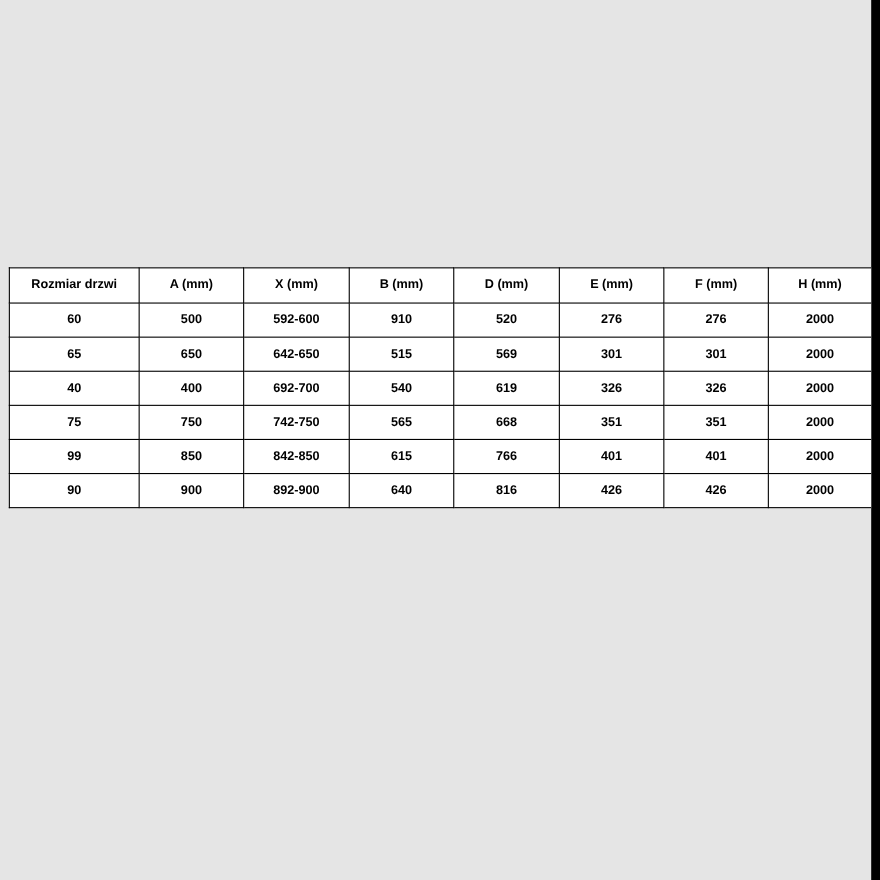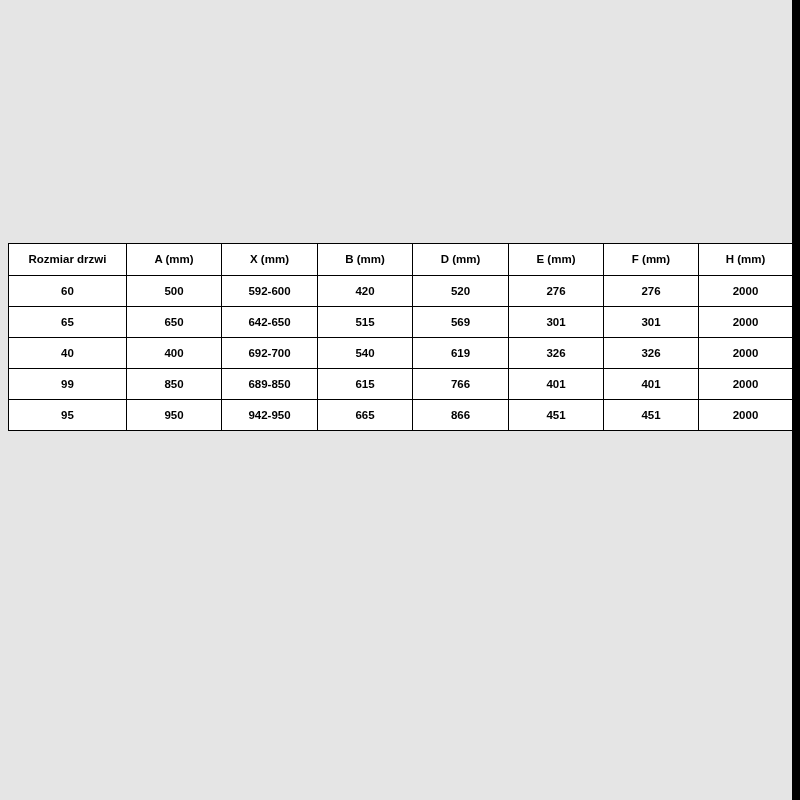--- a/index.html
+++ b/index.html
@@ -80,21 +80,21 @@
           <th>E (mm)</th>
           <th>F (mm)</th>
           <th>H (mm)</th>
         </tr>
       </thead>
       <tbody>
         <tr>
           <td>60</td>
           <td>500</td>
           <td>592-600</td>
-          <td>420</td>
+          <td>910</td>
           <td>520</td>
           <td>276</td>
           <td>276</td>
           <td>2000</td>
         </tr>
         <tr>
           <td>65</td>
           <td>650</td>
           <td>642-650</td>
           <td>515</td>
@@ -107,35 +107,45 @@
           <td>40</td>
           <td>400</td>
           <td>692-700</td>
           <td>540</td>
           <td>619</td>
           <td>326</td>
           <td>326</td>
           <td>2000</td>
         </tr>
         <tr>
+          <td>75</td>
+          <td>750</td>
+          <td>742-750</td>
+          <td>565</td>
+          <td>668</td>
+          <td>351</td>
+          <td>351</td>
+          <td>2000</td>
+        </tr>
+        <tr>
           <td>99</td>
           <td>850</td>
-          <td>689-850</td>
+          <td>842-850</td>
           <td>615</td>
           <td>766</td>
           <td>401</td>
           <td>401</td>
           <td>2000</td>
         </tr>
         <tr>
-          <td>95</td>
-          <td>950</td>
-          <td>942-950</td>
-          <td>665</td>
-          <td>866</td>
-          <td>451</td>
-          <td>451</td>
+          <td>90</td>
+          <td>900</td>
+          <td>892-900</td>
+          <td>640</td>
+          <td>816</td>
+          <td>426</td>
+          <td>426</td>
           <td>2000</td>
         </tr>
       </tbody>
     </table>
   </div>
 </div>
 
 </body></html>

